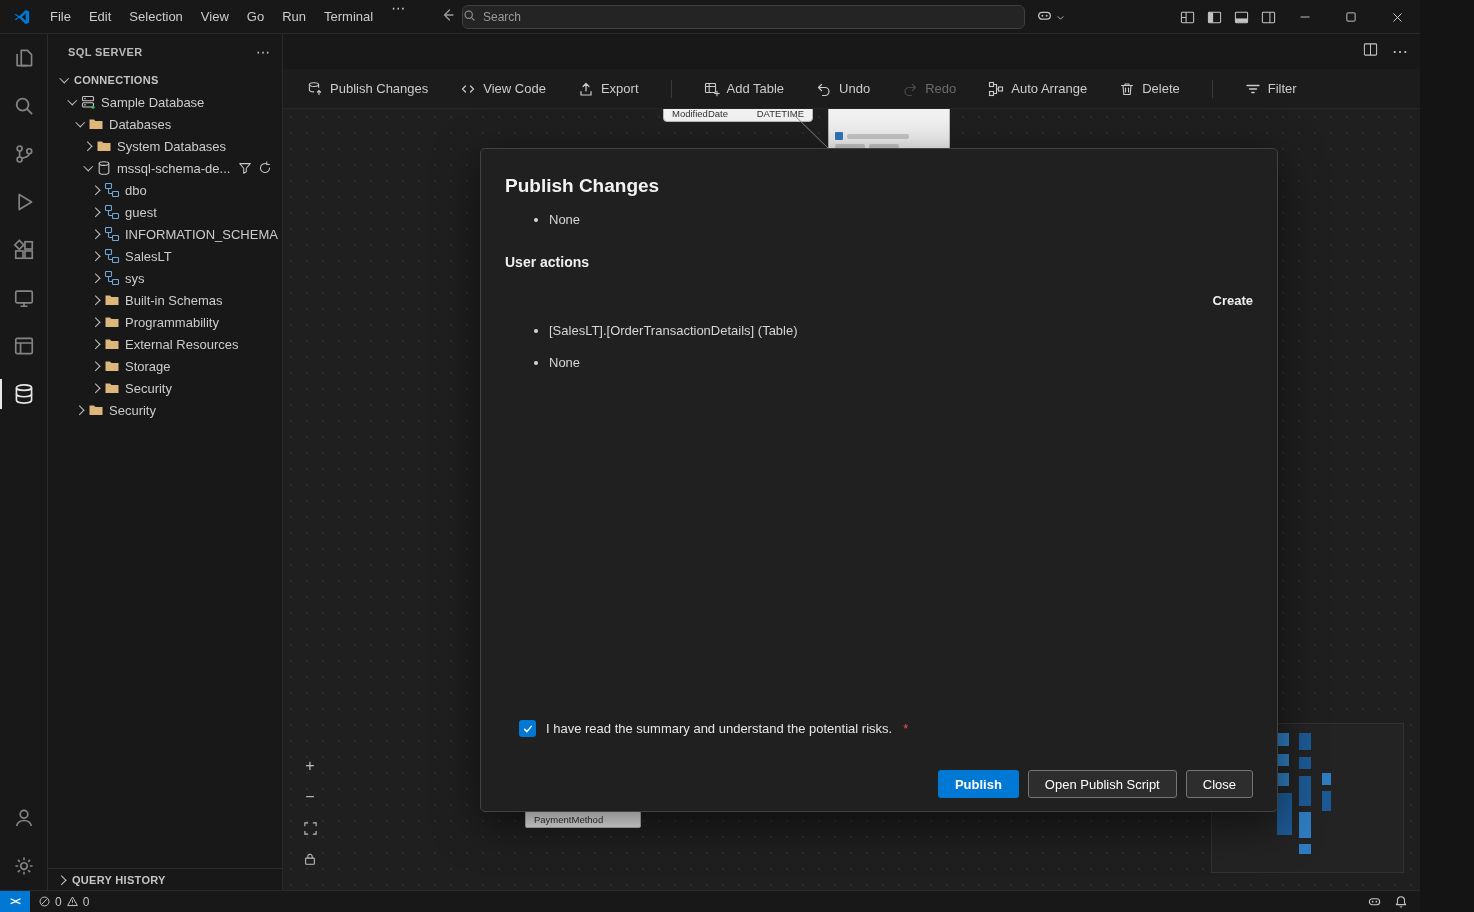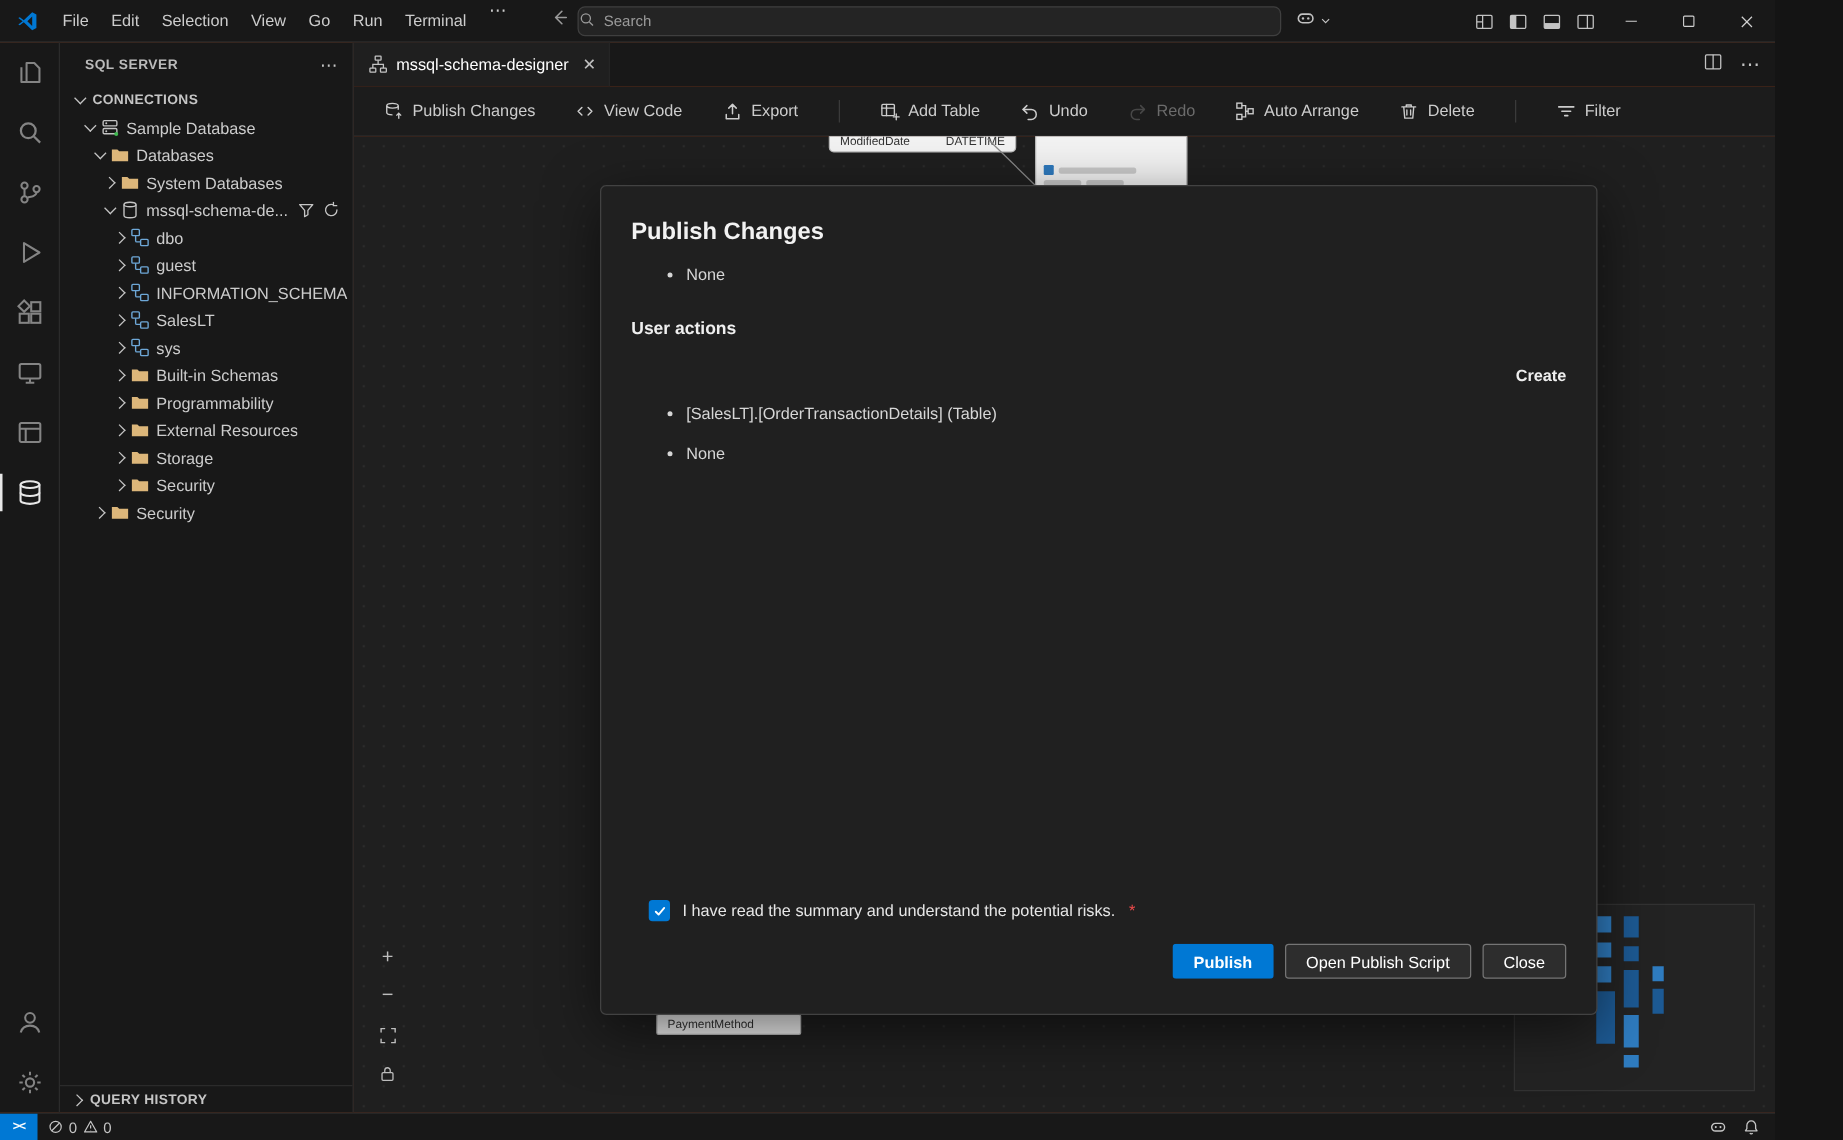--- a/index.html
+++ b/index.html
@@ -80,21 +80,21 @@
   .dialog{position:absolute;left:480px;top:148px;width:798px;height:664px;background:#202020;border:1px solid #424242;border-radius:5px;box-shadow:0 12px 44px rgba(0,0,0,.55);padding:26px 24px;color:#d6d6d6;z-index:50;}
   .dlg-title{font-size:19px;font-weight:600;color:#f2f2f2;}
   .dlg-h1{margin-top:25px;font-size:14px;font-weight:700;color:#efefef;}
   .dlg-h2{margin-top:23px;font-size:13px;font-weight:700;color:#efefef;text-align:right;}
   ul.dl{margin:14px 0 0 44px;padding:0;font-size:13px;color:#d6d6d6;}
   ul.dl li{line-height:18px;}
   ul.dl li::marker{color:#d6d6d6;}
   .chkrow{position:absolute;left:38px;bottom:74px;display:flex;align-items:center;gap:10px;font-size:13px;color:#e6e6e6;}
   .chk{width:17px;height:17px;background:#0078d4;border-radius:3px;display:flex;align-items:center;justify-content:center;cursor:pointer;}
   .req{color:#f14c4c;margin-left:1px;}
-  .btnrow{position:absolute;right:24px;bottom:28px;display:flex;gap:9px;}
+  .btnrow{position:absolute;right:24px;bottom:13px;display:flex;gap:9px;}
   .btn{height:28px;padding:0 16px;font-size:13px;border-radius:3px;display:flex;align-items:center;justify-content:center;cursor:pointer;border:1px solid transparent;}
   .btn.primary{background:#0078d4;color:#ffffff;font-weight:600;}
   .btn.sec{background:#2d2d2d;border:1px solid #757575;color:#ffffff;}
 
   
   .statusbar{position:absolute;left:0;right:0;bottom:0;height:22px;background:#181818;border-top:1px solid #2b2b2b;display:flex;align-items:center;font-size:12px;color:#c5c5c5;z-index:20;}
   .remote{width:30px;height:22px;background:#0078d4;color:#ffffff;display:flex;align-items:center;justify-content:center;font-size:10px;font-weight:700;letter-spacing:-1px;cursor:pointer;}
   .problems{display:flex;align-items:center;gap:4px;margin-left:8px;cursor:pointer;}
   .problems svg{display:block;}
   .sbright{margin-left:auto;display:flex;align-items:center;gap:12px;padding-right:12px;}
@@ -414,30 +414,20 @@
     </div>
 
     <div class="qhistory">
       <span class="chev"></span>
       <span class="lbl">QUERY HISTORY</span>
     </div>
   </div>
 
   <div class="editor">
     <div class="tabstrip">
-      <div class="tab">
-        <svg width="15" height="15" viewBox="0 0 16 16" fill="none" stroke="#c5c5c5" stroke-width="1.1">
-            <rect x="5.5" y="1" width="5" height="3.4" rx=".5"></rect>
-            <rect x="1" y="11.2" width="5" height="3.4" rx=".5"></rect>
-            <rect x="10" y="11.2" width="5" height="3.4" rx=".5"></rect>
-            <path d="M8 4.4V8M8 8H3.5v3M8 8h4.5v3"></path>
-          </svg>
-        <span class="tlabel">mssql-schema-designer</span>
-        <span class="tclose">✕</span>
-      </div>
       <div class="tabactions">
         <span><svg width="15" height="15" viewBox="0 0 16 16" fill="none" stroke="currentColor" stroke-width="1.1">
               <rect x="1.5" y="2" width="13" height="12" rx="1"></rect>
               <path d="M8 2v12"></path>
             </svg></span>
         <span>⋯</span>
       </div>
     </div>
 
     <div class="tbar">

